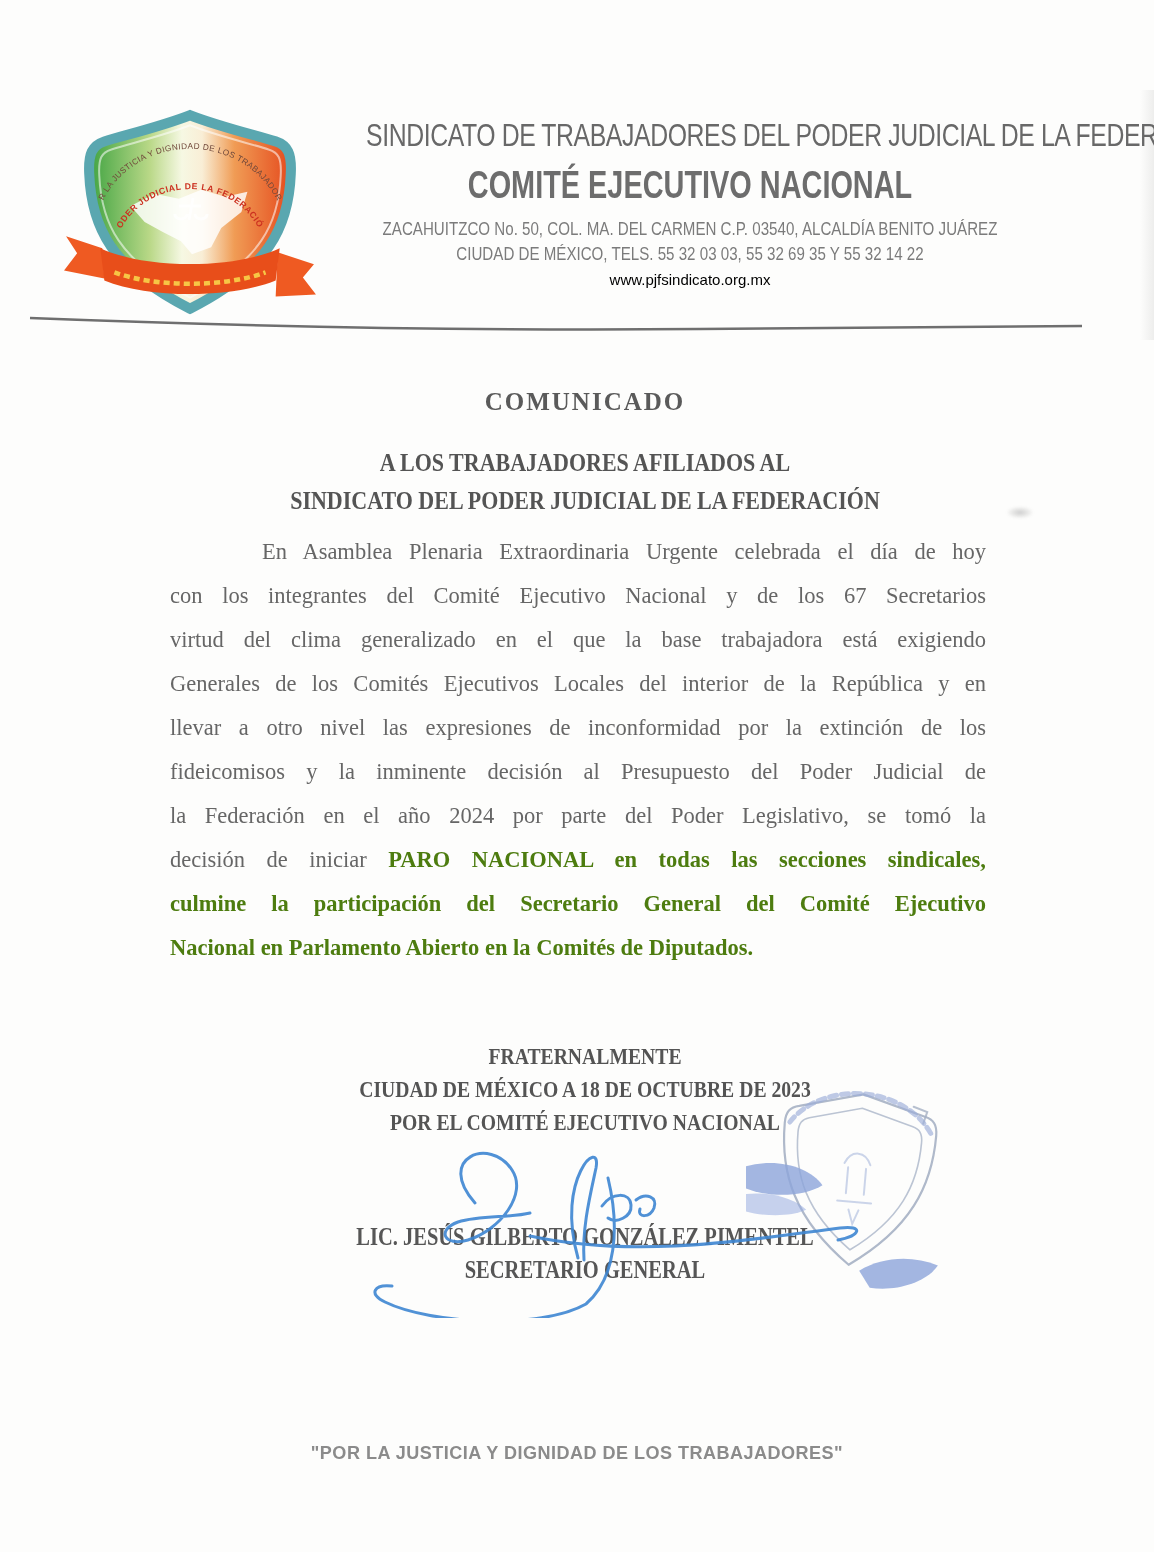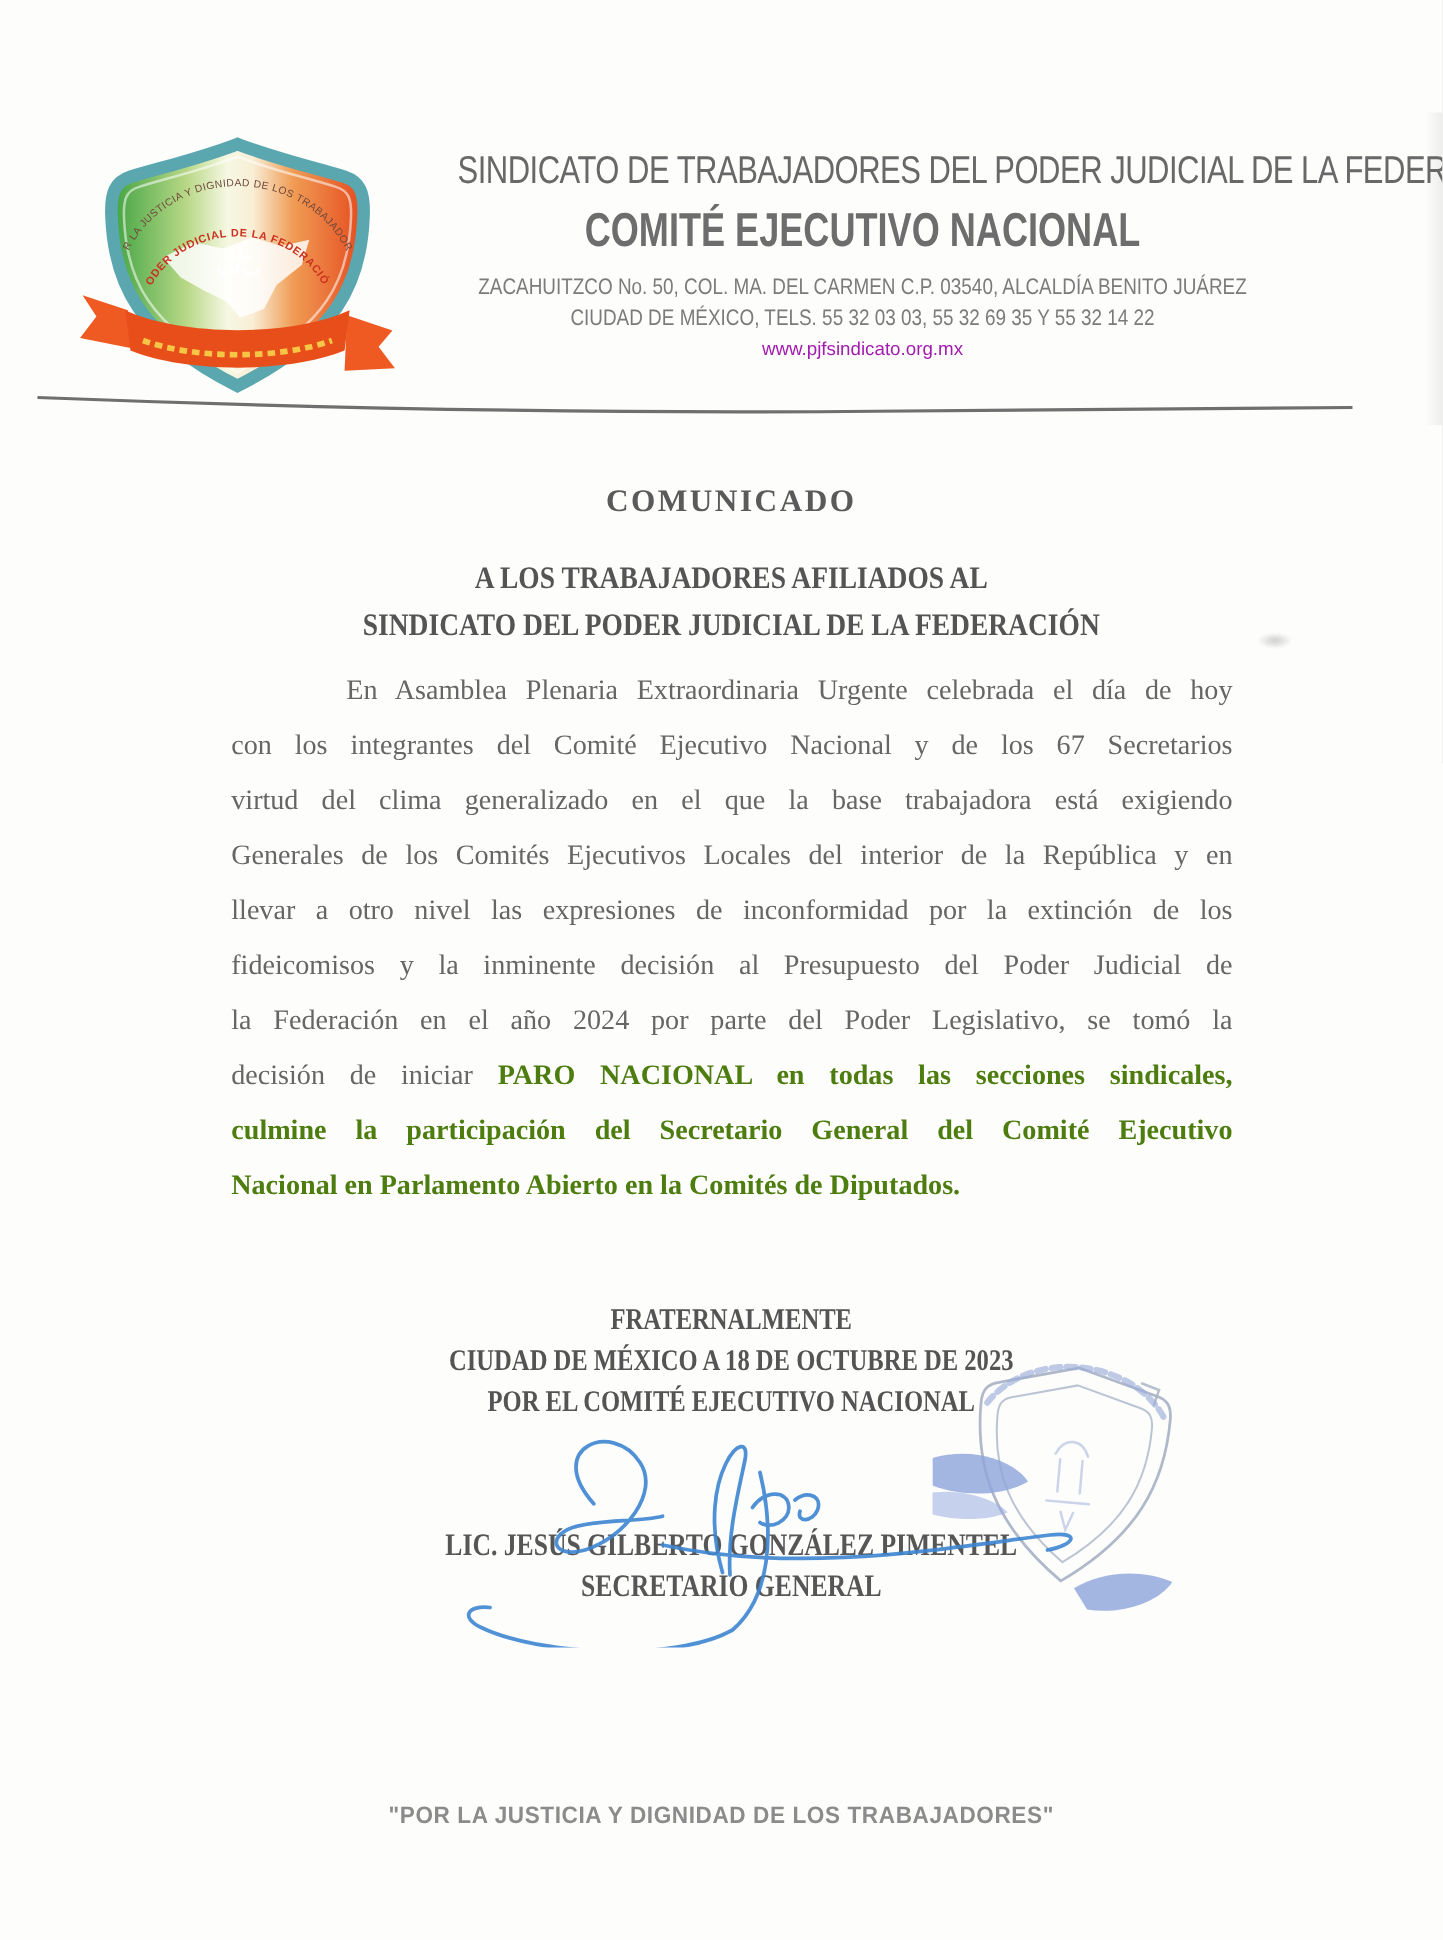--- a/index.html
+++ b/index.html
@@ -10,31 +10,31 @@
   .hdr{position:absolute;left:285px;top:118px;width:810px;text-align:center;
        font-family:"Liberation Sans", sans-serif;color:#6b6b6b;}
   .org{font-size:31px;font-weight:500;letter-spacing:-.5px;white-space:nowrap;
        transform:scaleX(.80);transform-origin:center;color:#686868;}
   .committee{margin-top:10px;font-size:38px;font-weight:700;white-space:nowrap;
        transform:scaleX(.76);transform-origin:center;color:#6d6d6d;}
   .addr{margin-top:12px;font-size:18px;color:#7b7b7b;white-space:nowrap;
        transform:scaleX(.84);transform-origin:center;}
   .addr2{margin-top:4px;font-size:18px;color:#7b7b7b;white-space:nowrap;
        transform:scaleX(.84);transform-origin:center;}
-  .web{margin-top:6px;font-size:15px;color:#a21caf;}
+  .web{margin-top:6px;font-size:15px;color:#000000;}
   .rule{position:absolute;left:0;top:296px;width:1154px;height:44px;}
   
   .title{position:absolute;left:0;top:388px;width:1170px;text-align:center;
          font-size:25px;font-weight:600;letter-spacing:2px;color:#5a5a5a;}
   .addressee{position:absolute;left:0;top:444px;width:1170px;text-align:center;
          font-size:25px;font-weight:600;color:#545454;line-height:38px;
          transform:scaleX(.88);transform-origin:center;}
   
   .body{position:absolute;left:170px;top:530px;width:816px;font-size:22.5px;color:#666;}
-  .bline{height:44px;line-height:44px;text-align:justify;text-align-last:justify;white-space:nowrap;margin-left:15px;}
+  .bline{height:44px;line-height:44px;text-align:justify;text-align-last:justify;white-space:nowrap;}
   .bline.indent{padding-left:92px;}
   .bline.last{text-align-last:left;}
   .bline .strong{font-weight:700;color:#4d7c0f;}
   
   .closing{position:absolute;left:0;top:1040px;width:1170px;text-align:center;
            font-size:24px;font-weight:700;color:#545454;line-height:33px;
            transform:scaleX(.82);transform-origin:center;}
   .signame{position:absolute;left:0;top:1220px;width:1170px;text-align:center;
            font-size:25px;font-weight:700;color:#565656;line-height:33px;
            transform:scaleX(.82);transform-origin:center;}

